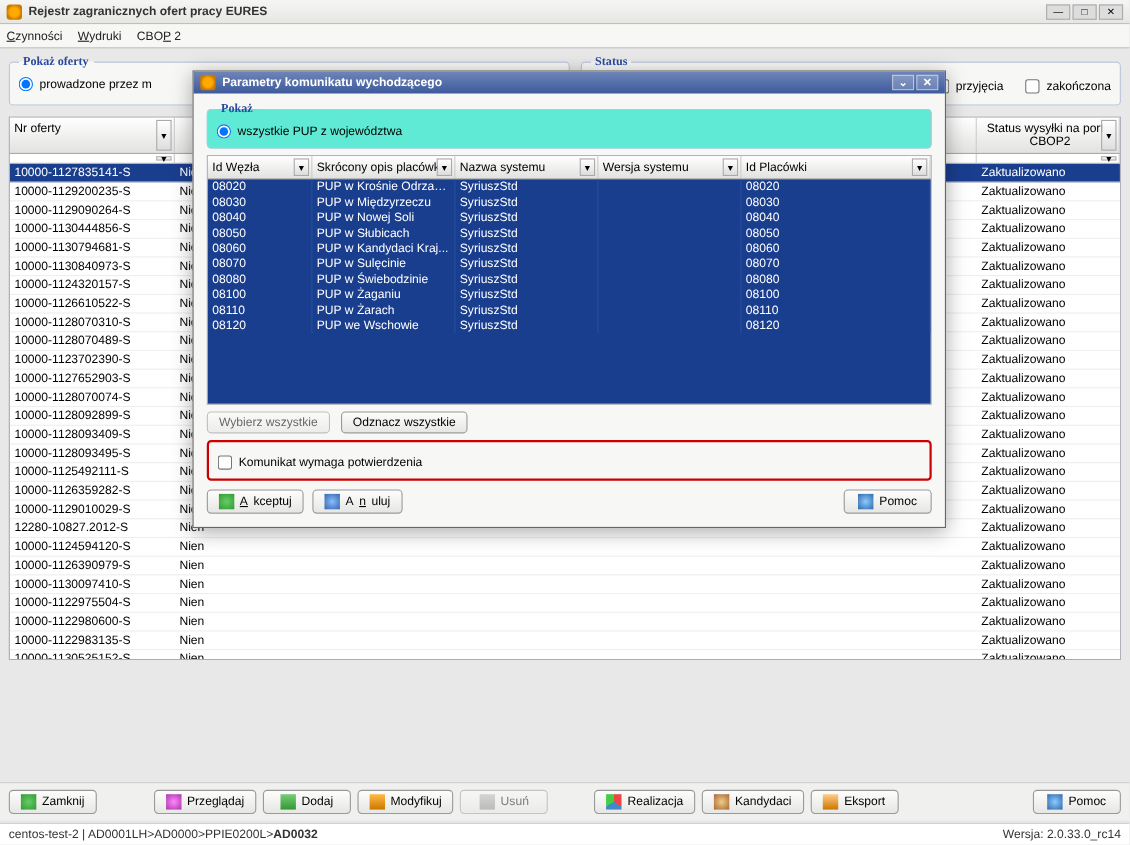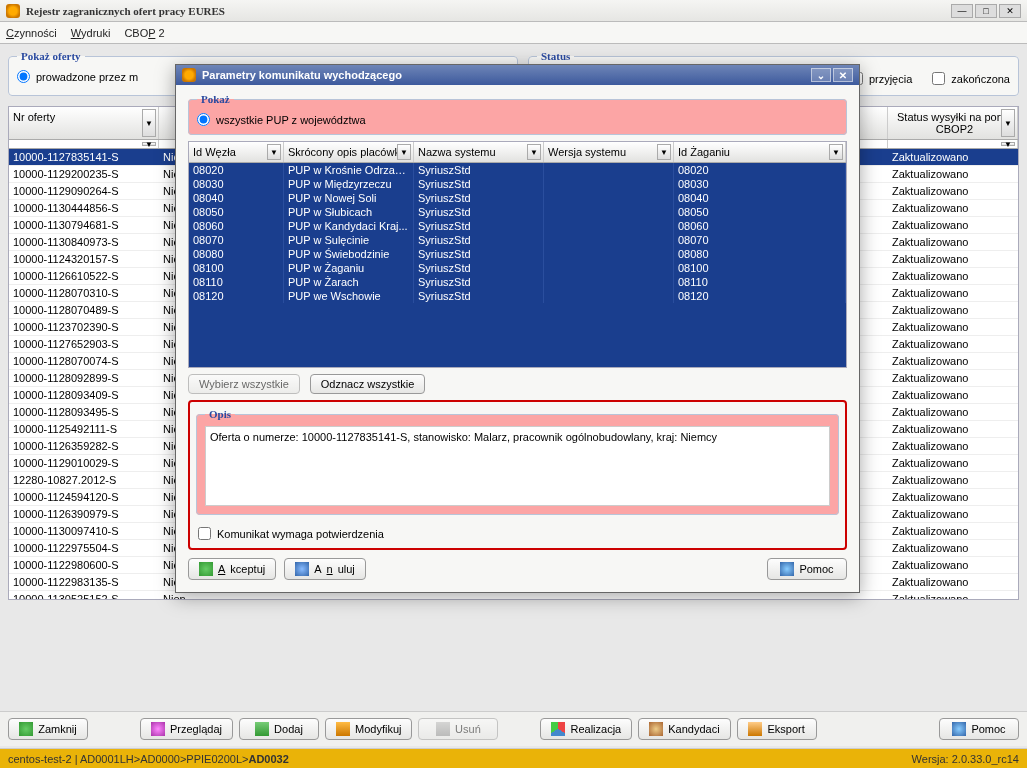--- a/index.html
+++ b/index.html
@@ -1,20 +1,20 @@
 <!DOCTYPE html>
 <html><head>
 <meta charset="utf-8">
 <style>
   * { box-sizing: border-box; margin: 0; padding: 0; font-family: Tahoma, Arial, sans-serif; font-size: 11px; }
   body { background: #e8e8e8; width: 1027px; height: 768px; overflow: hidden; position: relative; }
 
   .title-bar { background: linear-gradient(#f5f5f3, #e6e6e3); height: 22px; display: flex; align-items: center; padding: 0 6px; border-bottom: 1px solid #bbb; }
   .title-bar .app-icon { width: 14px; height: 14px; background: radial-gradient(circle, #fa0 40%, #c70 70%); border-radius: 3px; margin-right: 6px; }
-  .title-bar .title { font-weight: bold; color: #333; font-family: Liberation Serif, serif; }
+  .title-bar .title { font-weight: bold; color: #333; }
   .win-btns { margin-left: auto; display: flex; gap: 2px; }
   .win-btns div { width: 22px; height: 14px; background: #ddd; border: 1px solid #aaa; display:flex; align-items:center; justify-content:center; font-size:9px;}
   
   .menu-bar { height: 22px; background: #f7f7f5; border-bottom: 1px solid #bbb; display: flex; align-items: center; padding: 0 6px; gap: 14px;}
   .menu-bar span { color: #222; cursor: default; }
   .menu-bar span u { text-decoration: underline; }
 
   .content { padding: 6px 8px; position: relative; }
   fieldset { border: 1px solid #b8c4d8; border-radius: 4px; padding: 6px 8px; margin-bottom: 6px; background: #f7f7f5; }
   fieldset > legend { color: #2a4aa0; font-weight: bold; padding: 0 4px; font-family: Liberation Serif, serif; }
@@ -31,31 +31,31 @@
   .grid-body { max-height: 450px; overflow-y: scroll; background:#fff;}
   .grid-row { display:flex; border-bottom:1px solid #eee; }
   .grid-row.sel { background:#1a3e8e; color:#fff; }
   .grid-row .cell { padding:2px 4px; overflow:hidden; white-space:nowrap; text-overflow:ellipsis;}
 
   .bottom-btns { display:flex; gap:6px; padding:6px 8px; align-items:center; background:#f0f0ee; }
   .btn { background: linear-gradient(#fdfdfd,#e6e6e4); border:1px solid #999; border-radius:4px; padding:3px 10px; display:inline-flex; align-items:center; gap:5px; cursor:default; min-width:80px; justify-content:center;}
   .btn .ic { width:14px; height:14px; display:inline-block;}
   .spacer { flex:1; }
 
-  .status-bar { position:absolute; bottom:0; left:0; right:0; height:20px; background:#eab308; border-top:1px solid #ccc; display:flex; align-items:center; padding:0 8px; color:#333;}
+  .status-bar { position:absolute; bottom:0; left:0; right:0; height:20px; background:#ffffff; border-top:1px solid #ccc; display:flex; align-items:center; padding:0 8px; color:#333;}
   .status-bar .right { margin-left:auto; }
 
   
   .dialog { position:absolute; left:175px; top:64px; width:685px; background:#f7f7f5; border:1px solid #666; box-shadow:0 4px 18px rgba(0,0,0,.35); z-index:10;}
   .dialog-title { background: linear-gradient(#6e85b7,#3d5a9d); color:#fff; font-weight:bold; padding:3px 6px; display:flex; align-items:center;}
   .dialog-title .app-icon { width:14px; height:14px; background:radial-gradient(circle,#fa0 40%,#c70 70%); border-radius:3px; margin-right:6px;}
   .dialog-title .wbtns { margin-left:auto; display:flex; gap:2px;}
   .dialog-title .wbtns div { width:20px; height:14px; background:rgba(255,255,255,.2); border:1px solid rgba(255,255,255,.5); display:flex;align-items:center;justify-content:center; font-size:10px;}
   .dialog-body { padding:8px 12px 10px;}
-  .dialog fieldset { background:#fca5a5;}
+  .dialog fieldset { background:#5eead4;}
   .dlg-grid-wrap { border:1px solid #aab; margin-top:6px;}
   .dlg-grid-body { height:204px; overflow-y:scroll; background:#1a3e8e;}
   .dlg-row { display:flex; color:#fff; }
   .dlg-row .cell { padding:1px 4px; overflow:hidden; white-space:nowrap; text-overflow:ellipsis; border-right:1px solid #2a4e9e;}
   .sel-btns { display:flex; justify-content:flex-start; gap:10px; padding:6px 0;}
   .opis-wrap { border:2px solid #cc0000; border-radius:4px; padding:6px;}
   .opis-wrap fieldset { border:1px solid #b8c4d8;}
   .opis-text { width:100%; height:80px; border:1px solid #ccc; background:#fff; padding:4px; resize:none; font-family:inherit; font-size:11px;}
   .dlg-btns { display:flex; gap:8px; padding:8px 0 2px;}
 
@@ -361,21 +361,21 @@
           <span>wszystkie PUP z województwa</span>
         </div>
     </fieldset>
 
     <div class="dlg-grid-wrap">
       <div class="col-headers">
         <div class="cell" style="width:95px"><span>Id Węzła</span><span class="dd">▼</span></div>
         <div class="cell" style="width:130px"><span>Skrócony opis placówki</span><span class="dd">▼</span></div>
         <div class="cell" style="width:130px"><span>Nazwa systemu</span><span class="dd">▼</span></div>
         <div class="cell" style="width:130px"><span>Wersja systemu</span><span class="dd">▼</span></div>
-        <div class="cell" style="flex:1"><span>Id Żaganiu</span><span class="dd">▼</span></div>
+        <div class="cell" style="flex:1"><span>Id Placówki</span><span class="dd">▼</span></div>
       </div>
       <div class="dlg-grid-body" id="dlg-grid">
           <div class="dlg-row">
             <div class="cell" style="width:95px">08020</div>
             <div class="cell" style="width:130px">PUP w Krośnie Odrzań...</div>
             <div class="cell" style="width:130px">SyriuszStd</div>
             <div class="cell" style="width:130px"></div>
             <div class="cell" style="flex:1">08020</div>
           </div>
           <div class="dlg-row">
@@ -446,24 +446,20 @@
     <div class="sel-btns">
       <div class="btn" style="opacity:.6">
           <span>Wybierz wszystkie</span>
         </div>
       <div class="btn">
           <span>Odznacz wszystkie</span>
         </div>
     </div>
 
     <div class="opis-wrap">
-      <fieldset>
-        <legend>Opis</legend>
-        <textarea class="opis-text" style="">Oferta o numerze: 10000-1127835141-S, stanowisko: Malarz, pracownik ogólnobudowlany, kraj: Niemcy</textarea>
-      </fieldset>
       <div class="chk-row" style="padding:6px 2px 2px;">
         <input type="checkbox" style="">
         <span>Komunikat wymaga potwierdzenia</span>
       </div>
     </div>
 
     <div class="dlg-btns">
       <div class="btn">
           <span class="ic ic-green"></span>
           <u>A</u>

